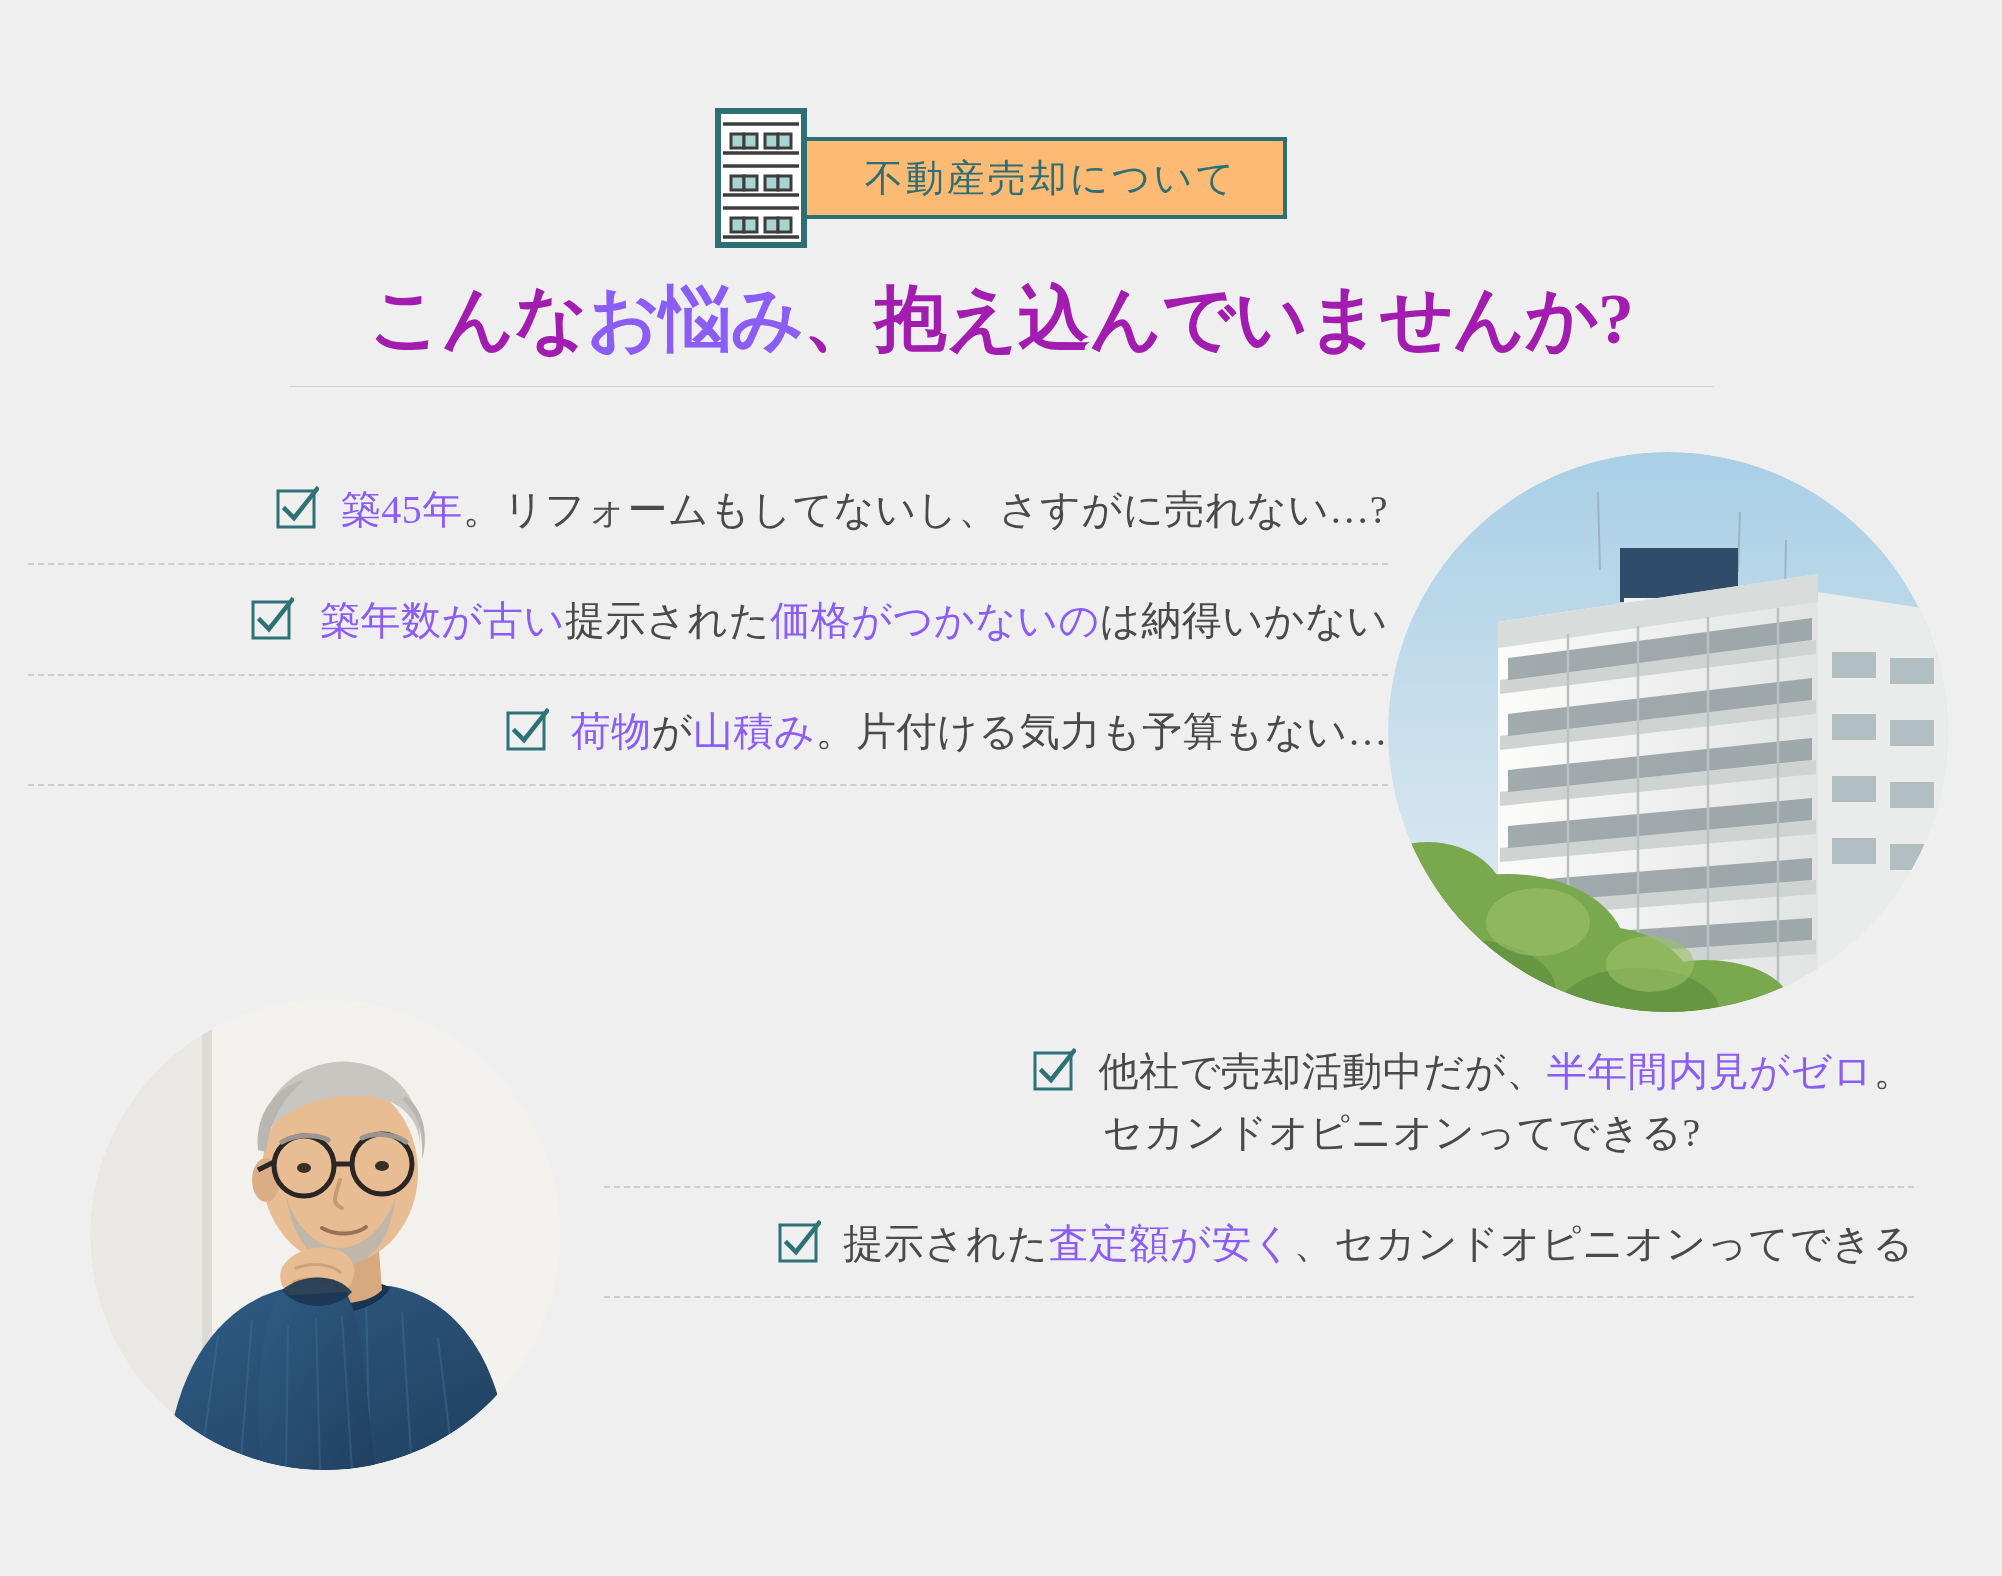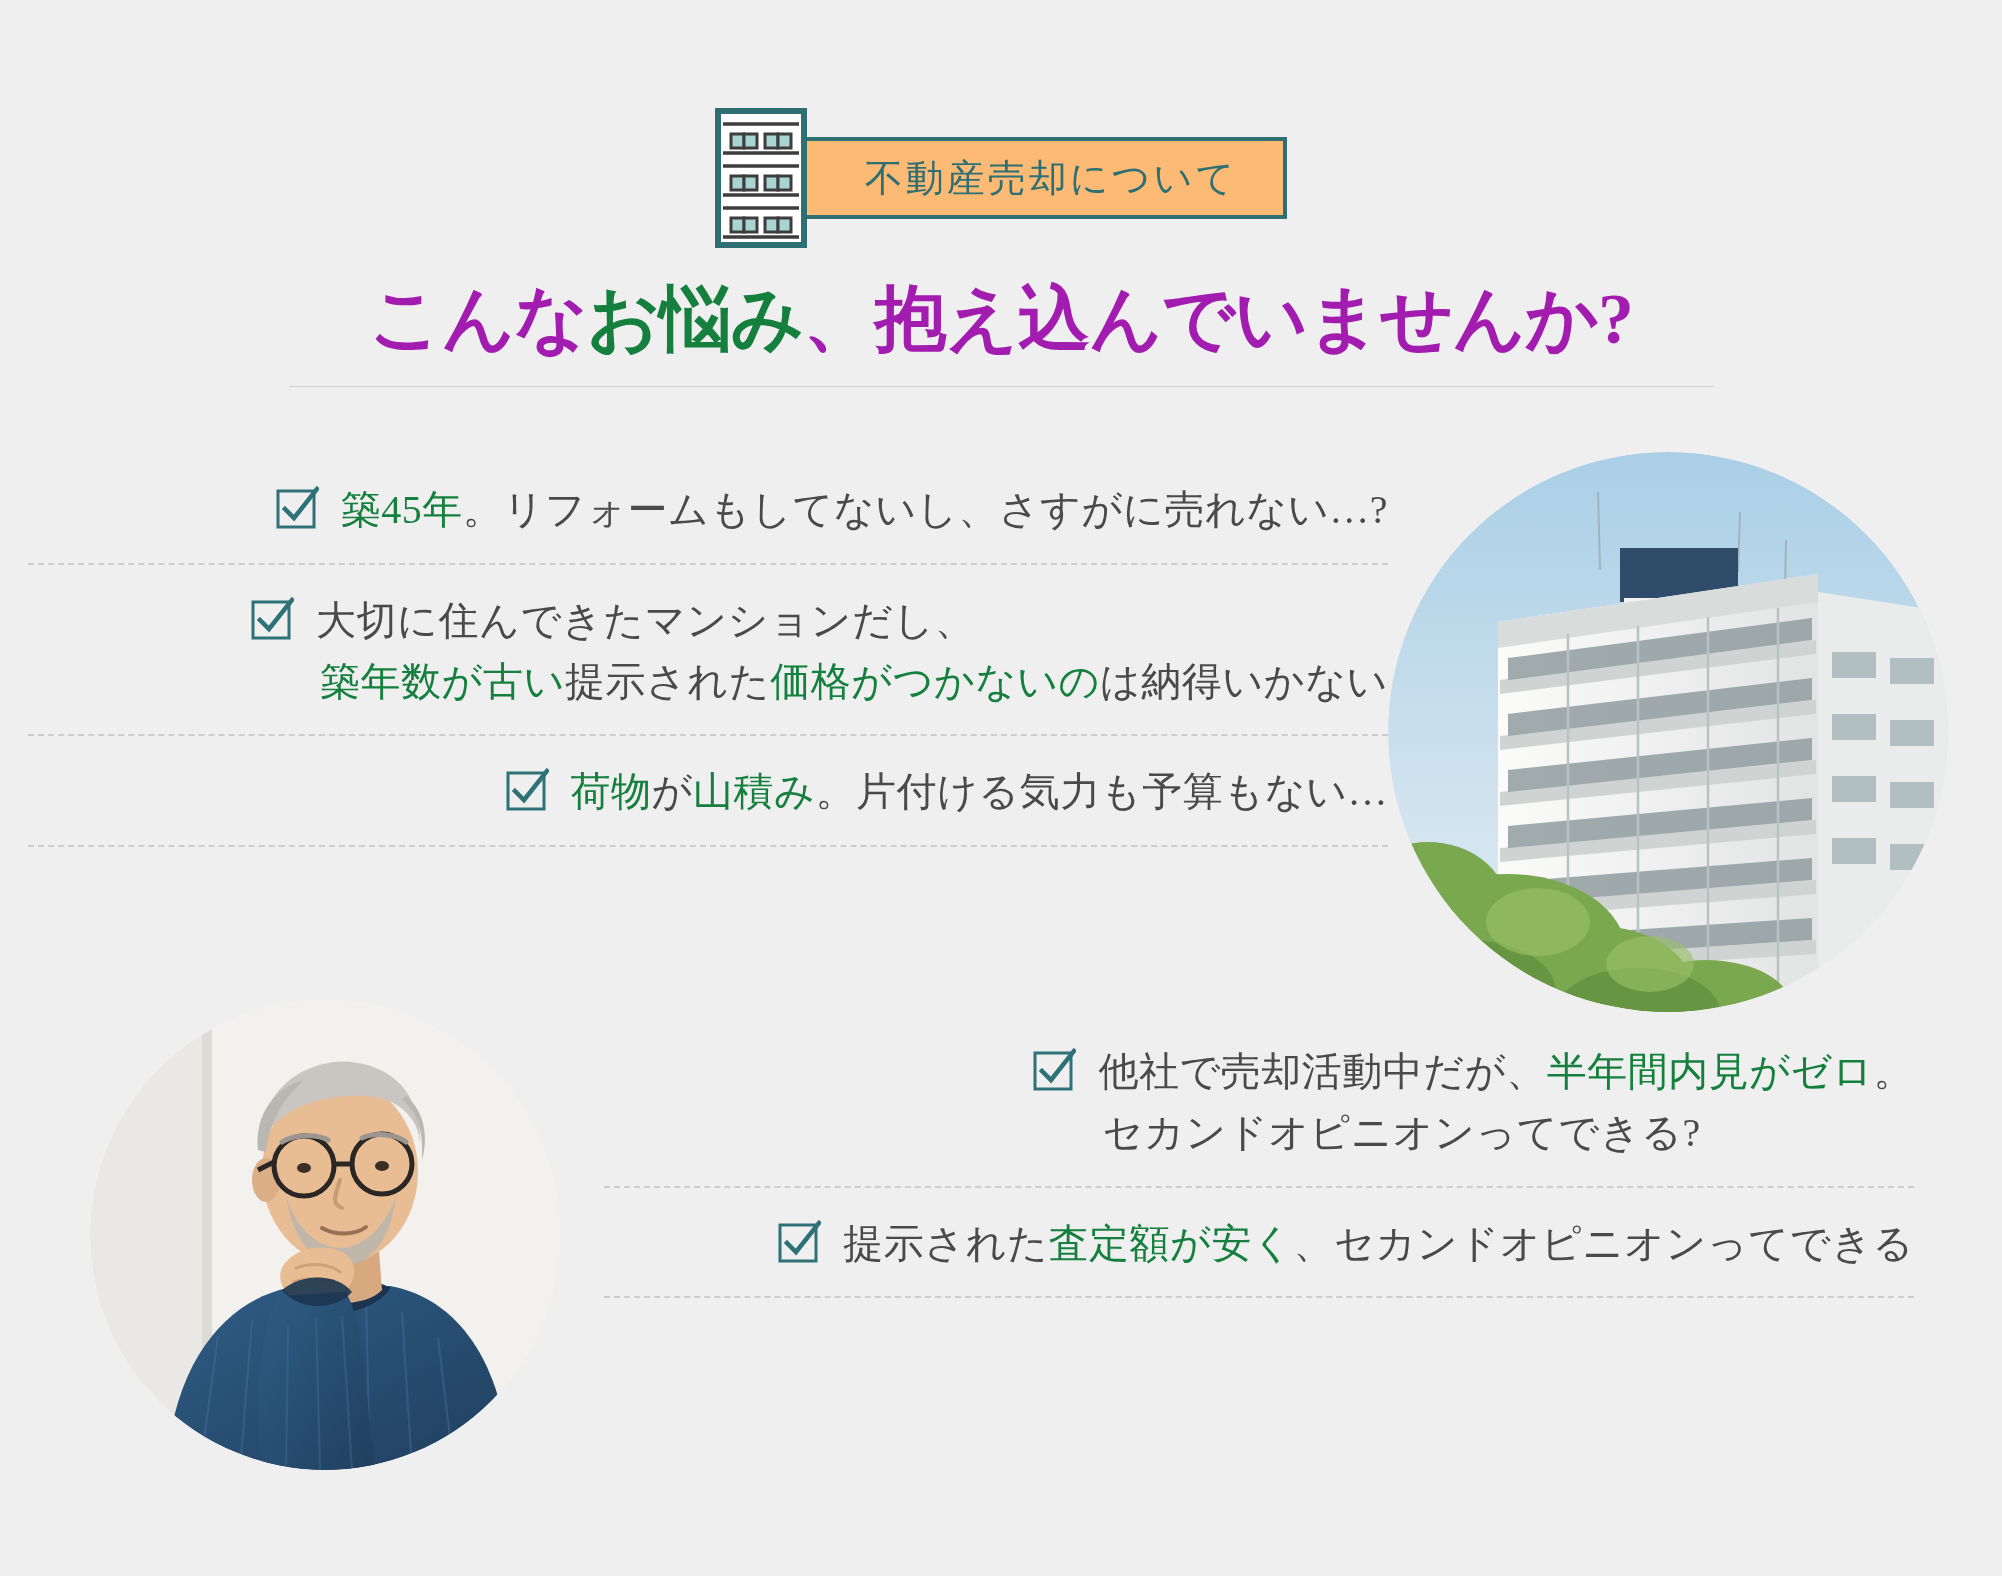--- a/index.html
+++ b/index.html
@@ -57,21 +57,21 @@
 
   .main-heading {
     margin-top: 26px;
     font-size: 72px;
     letter-spacing: -1px;
     font-weight: 600;
     white-space: nowrap;
     line-height: 1.25;
   }
   .t-teal  { color: #a21caf; }
-  .t-gold  { color: #15803d; }
+  .t-gold  { color: #8b5cf6; }
   .t-gray  { color: #4a4a4a; }
 
   .heading-rule {
     margin-top: 22px;
     width: 1425px;
     height: 1px;
     background: #d2d2d2;
   }
 
   
@@ -201,21 +201,20 @@
   </div>
 
   <div class="check-item">
     <span class="check-icon">
       <svg viewBox="0 0 44 44">
         <rect x="3" y="5" width="36" height="36" fill="none" stroke="#2e7277" stroke-width="3"></rect>
         <path d="M10 23 L19 32 L42 3" fill="none" stroke="#2e7277" stroke-width="4.5" stroke-linecap="square"></path>
       </svg>
     </span>
     <div class="item-text">
-      <span class="ln"><span class="t-gray">大切に住んできたマンションだし、</span></span>
       <span class="ln ln2"><span class="t-gold">築年数が古い</span><span class="t-gray">提示された</span><span class="t-gold">価格がつかないの</span><span class="t-gray">は納得いかない</span></span>
     </div>
   </div>
 
   <div class="check-item last">
     <span class="check-icon">
       <svg viewBox="0 0 44 44">
         <rect x="3" y="5" width="36" height="36" fill="none" stroke="#2e7277" stroke-width="3"></rect>
         <path d="M10 23 L19 32 L42 3" fill="none" stroke="#2e7277" stroke-width="4.5" stroke-linecap="square"></path>
       </svg>

